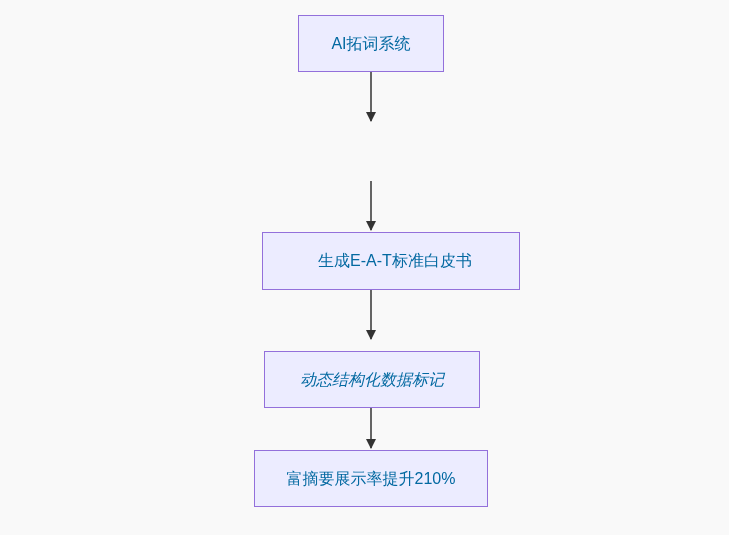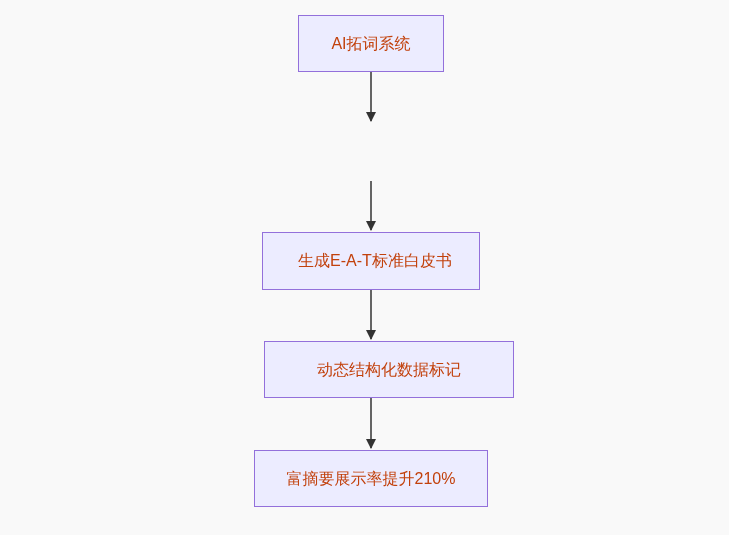--- a/index.html
+++ b/index.html
@@ -24,21 +24,21 @@
     pointer-events: none;
   }
   .node {
     position: absolute;
     box-sizing: border-box;
     display: flex;
     align-items: center;
     justify-content: center;
     background: #ECECFF;
     border: 1px solid #9370DB;
-    color: #c2410c;
+    color: #0369a1;
     font-size: 16px;
     line-height: 1.2;
     text-align: center;
     white-space: nowrap;
   }
   .node-label {
     display: inline-block;
   }
 </style>
 </head>
@@ -56,25 +56,25 @@
     <line x1="371" y1="181" x2="371" y2="230" stroke="#333333" stroke-width="1.5" marker-end="url(#arrowhead)"></line>
     <line x1="371" y1="290" x2="371" y2="339" stroke="#333333" stroke-width="1.5" marker-end="url(#arrowhead)"></line>
     <line x1="371" y1="398" x2="371" y2="448" stroke="#333333" stroke-width="1.5" marker-end="url(#arrowhead)"></line>
   </svg>
 
   <div class="node" style="left:298px; top:15px; width:146px; height:57px;">
     <span class="node-label">AI拓词系统</span>
   </div>
 
 
-  <div class="node" style="left:262px; top:232px; width:218px; height:58px;padding-left:8px;">
+  <div class="node" style="left:262px; top:232px; width:258px; height:58px;padding-left:8px;">
     <span class="node-label">生成E-A-T标准白皮书</span>
   </div>
 
-  <div class="node" style="left:264px; top:341px; width:250px; height:57px;">
+  <div class="node" style="left:264px; top:351px; width:216px; height:57px;font-style:italic;">
     <span class="node-label">动态结构化数据标记</span>
   </div>
 
   <div class="node" style="left:254px; top:450px; width:234px; height:57px;">
     <span class="node-label">富摘要展示率提升210%</span>
   </div>
 
 </div>
 
 </body></html>

